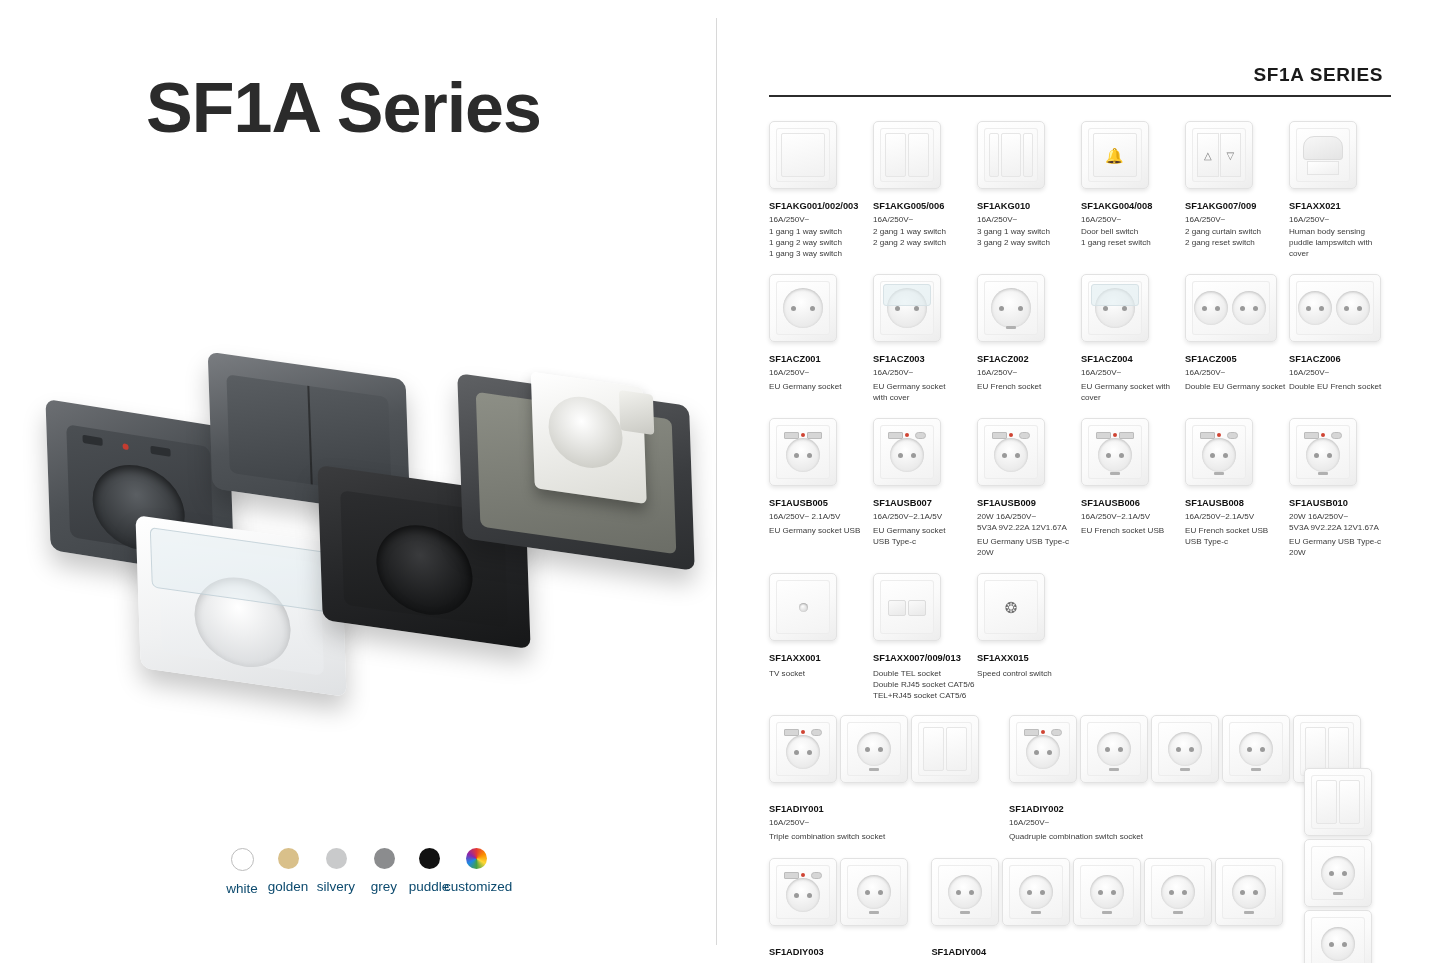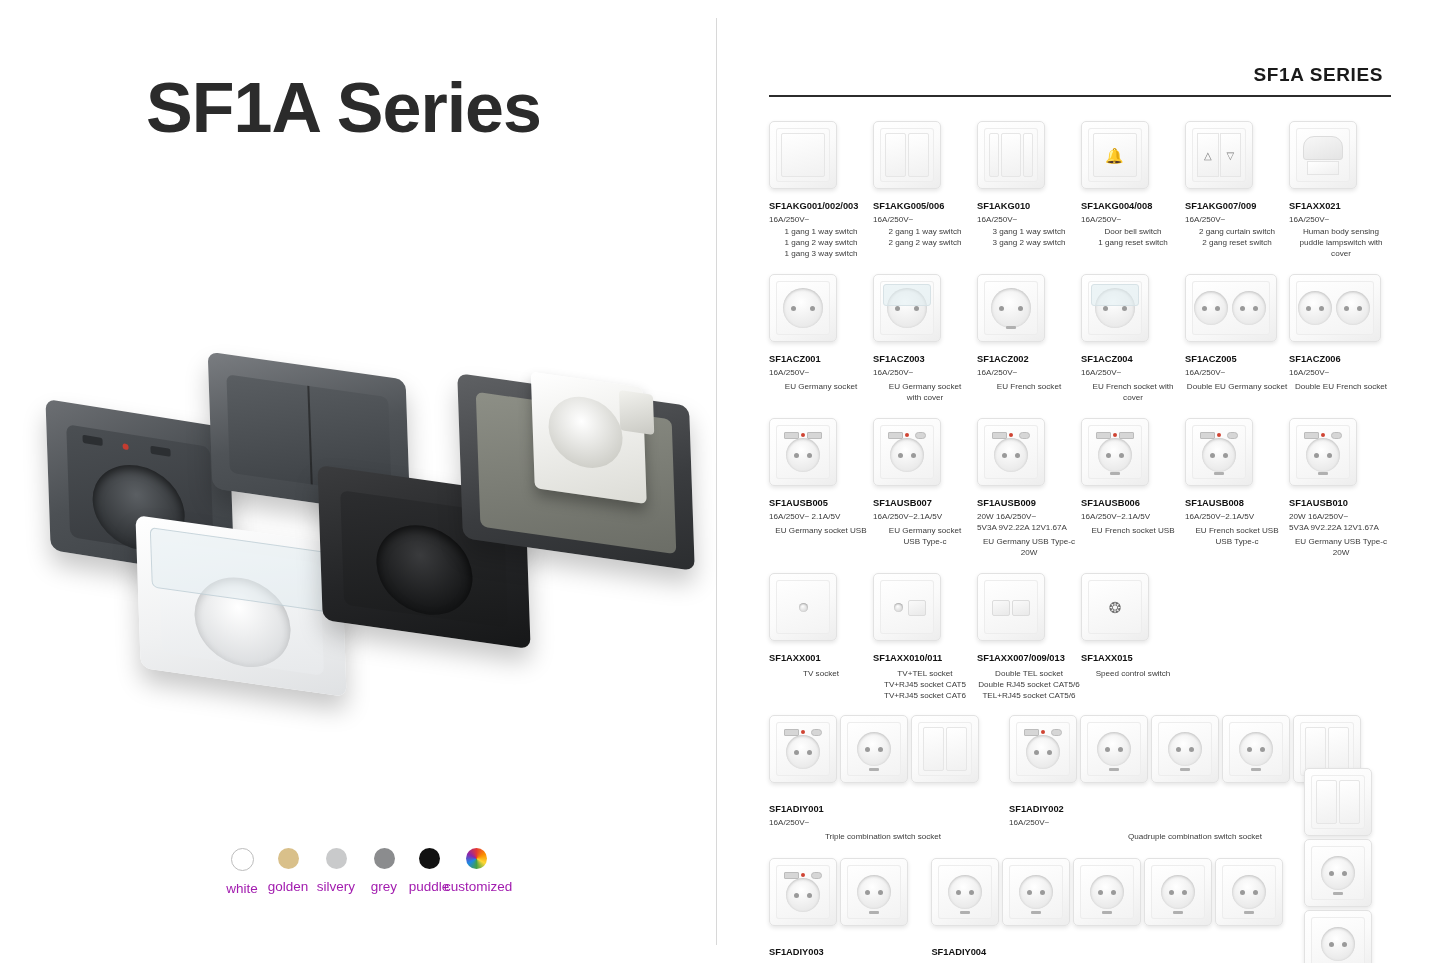--- a/index.html
+++ b/index.html
@@ -194,21 +194,21 @@
     width: 64px;
   }
   .swatch .dot {
     width: 21px; height: 21px;
     border-radius: 50%;
     margin: 0 auto 8px auto;
     display: block;
   }
   .swatch .nm {
     font-size: 13.5px;
-    color: #a21caf;
+    color: #0c4a6e;
   }
 
   
   .right-panel {
     position: absolute;
     left: 716px; top: 0;
     width: 729px; height: 963px;
   }
   .series-label {
     position: absolute;
@@ -346,21 +346,20 @@
     font-size: 8.1px;
     color: #3b3b3b;
     line-height: 1.38;
     margin-top: 1px;
   }
   .cap-desc {
     font-size: 8.1px;
     color: #3b3b3b;
     line-height: 1.38;
     margin-top: 3px;
-    text-align: center;
   }
   .cap-desc.tight { margin-top: 1px; }
 
   
   .wide-row { display: flex; width: 625px; margin-bottom: 4px; }
   .wide-cell { margin-right: 12px; }
   .multi {
     display: flex;
     align-items: flex-start;
     height: 86px;
@@ -601,21 +600,21 @@
           <div class="thumb-wrap">
             <div class="face sq">
               <div class="frame"></div>
               <div class="eu-round"></div>
               <div style="position:absolute;left:9px;top:9px;right:9px;height:20px;border-radius:3px;background:rgba(222,236,240,0.55);border:1px solid #d7e2e6;"></div>
             </div>
           </div>
           <div class="caption">
             <div class="cap-code">SF1ACZ004</div>
             <div class="cap-spec">16A/250V~</div>
-            <div class="cap-desc" style="white-space:pre-line">EU French socket with
+            <div class="cap-desc" style="white-space:pre-line">EU Germany socket with
 cover</div>
           </div>
         </div>
 
         <div class="cell">
           <div class="thumb-wrap">
             <div class="face" style="width:90px;height:66px;">
               <div class="frame"></div>
               <div class="eu-round" style="left:26px;margin-left:-18px;width:34px;height:34px;margin-top:-17px;"></div>
               <div class="eu-round" style="left:64px;margin-left:-18px;width:34px;height:34px;margin-top:-17px;"></div>
@@ -767,35 +766,20 @@
               <div class="small-dot"></div>
             </div>
           </div>
           <div class="caption">
             <div class="cap-code">SF1AXX001</div>
             <div class="cap-desc" style="white-space:pre-line">TV socket</div>
           </div>
         </div>
 
 
-        <div class="cell">
-          <div class="thumb-wrap">
-            <div class="face sq">
-              <div class="frame"></div>
-              <div class="small-dot" style="left:24px;margin-left:-4.5px;"></div>
-              <div class="jack" style="right:14px;top:50%;margin-top:-7px;"></div>
-            </div>
-          </div>
-          <div class="caption">
-            <div class="cap-code">SF1AXX010/011</div>
-            <div class="cap-desc" style="white-space:pre-line">TV+TEL socket
-TV+RJ45 socket CAT5
-TV+RJ45 socket CAT6</div>
-          </div>
-        </div>
 
         <div class="cell">
           <div class="thumb-wrap">
             <div class="face sq">
               <div class="frame"></div>
               <div class="jack" style="left:14px;top:50%;margin-top:-7px;"></div>
               <div class="jack" style="right:14px;top:50%;margin-top:-7px;"></div>
             </div>
           </div>
           <div class="caption">

